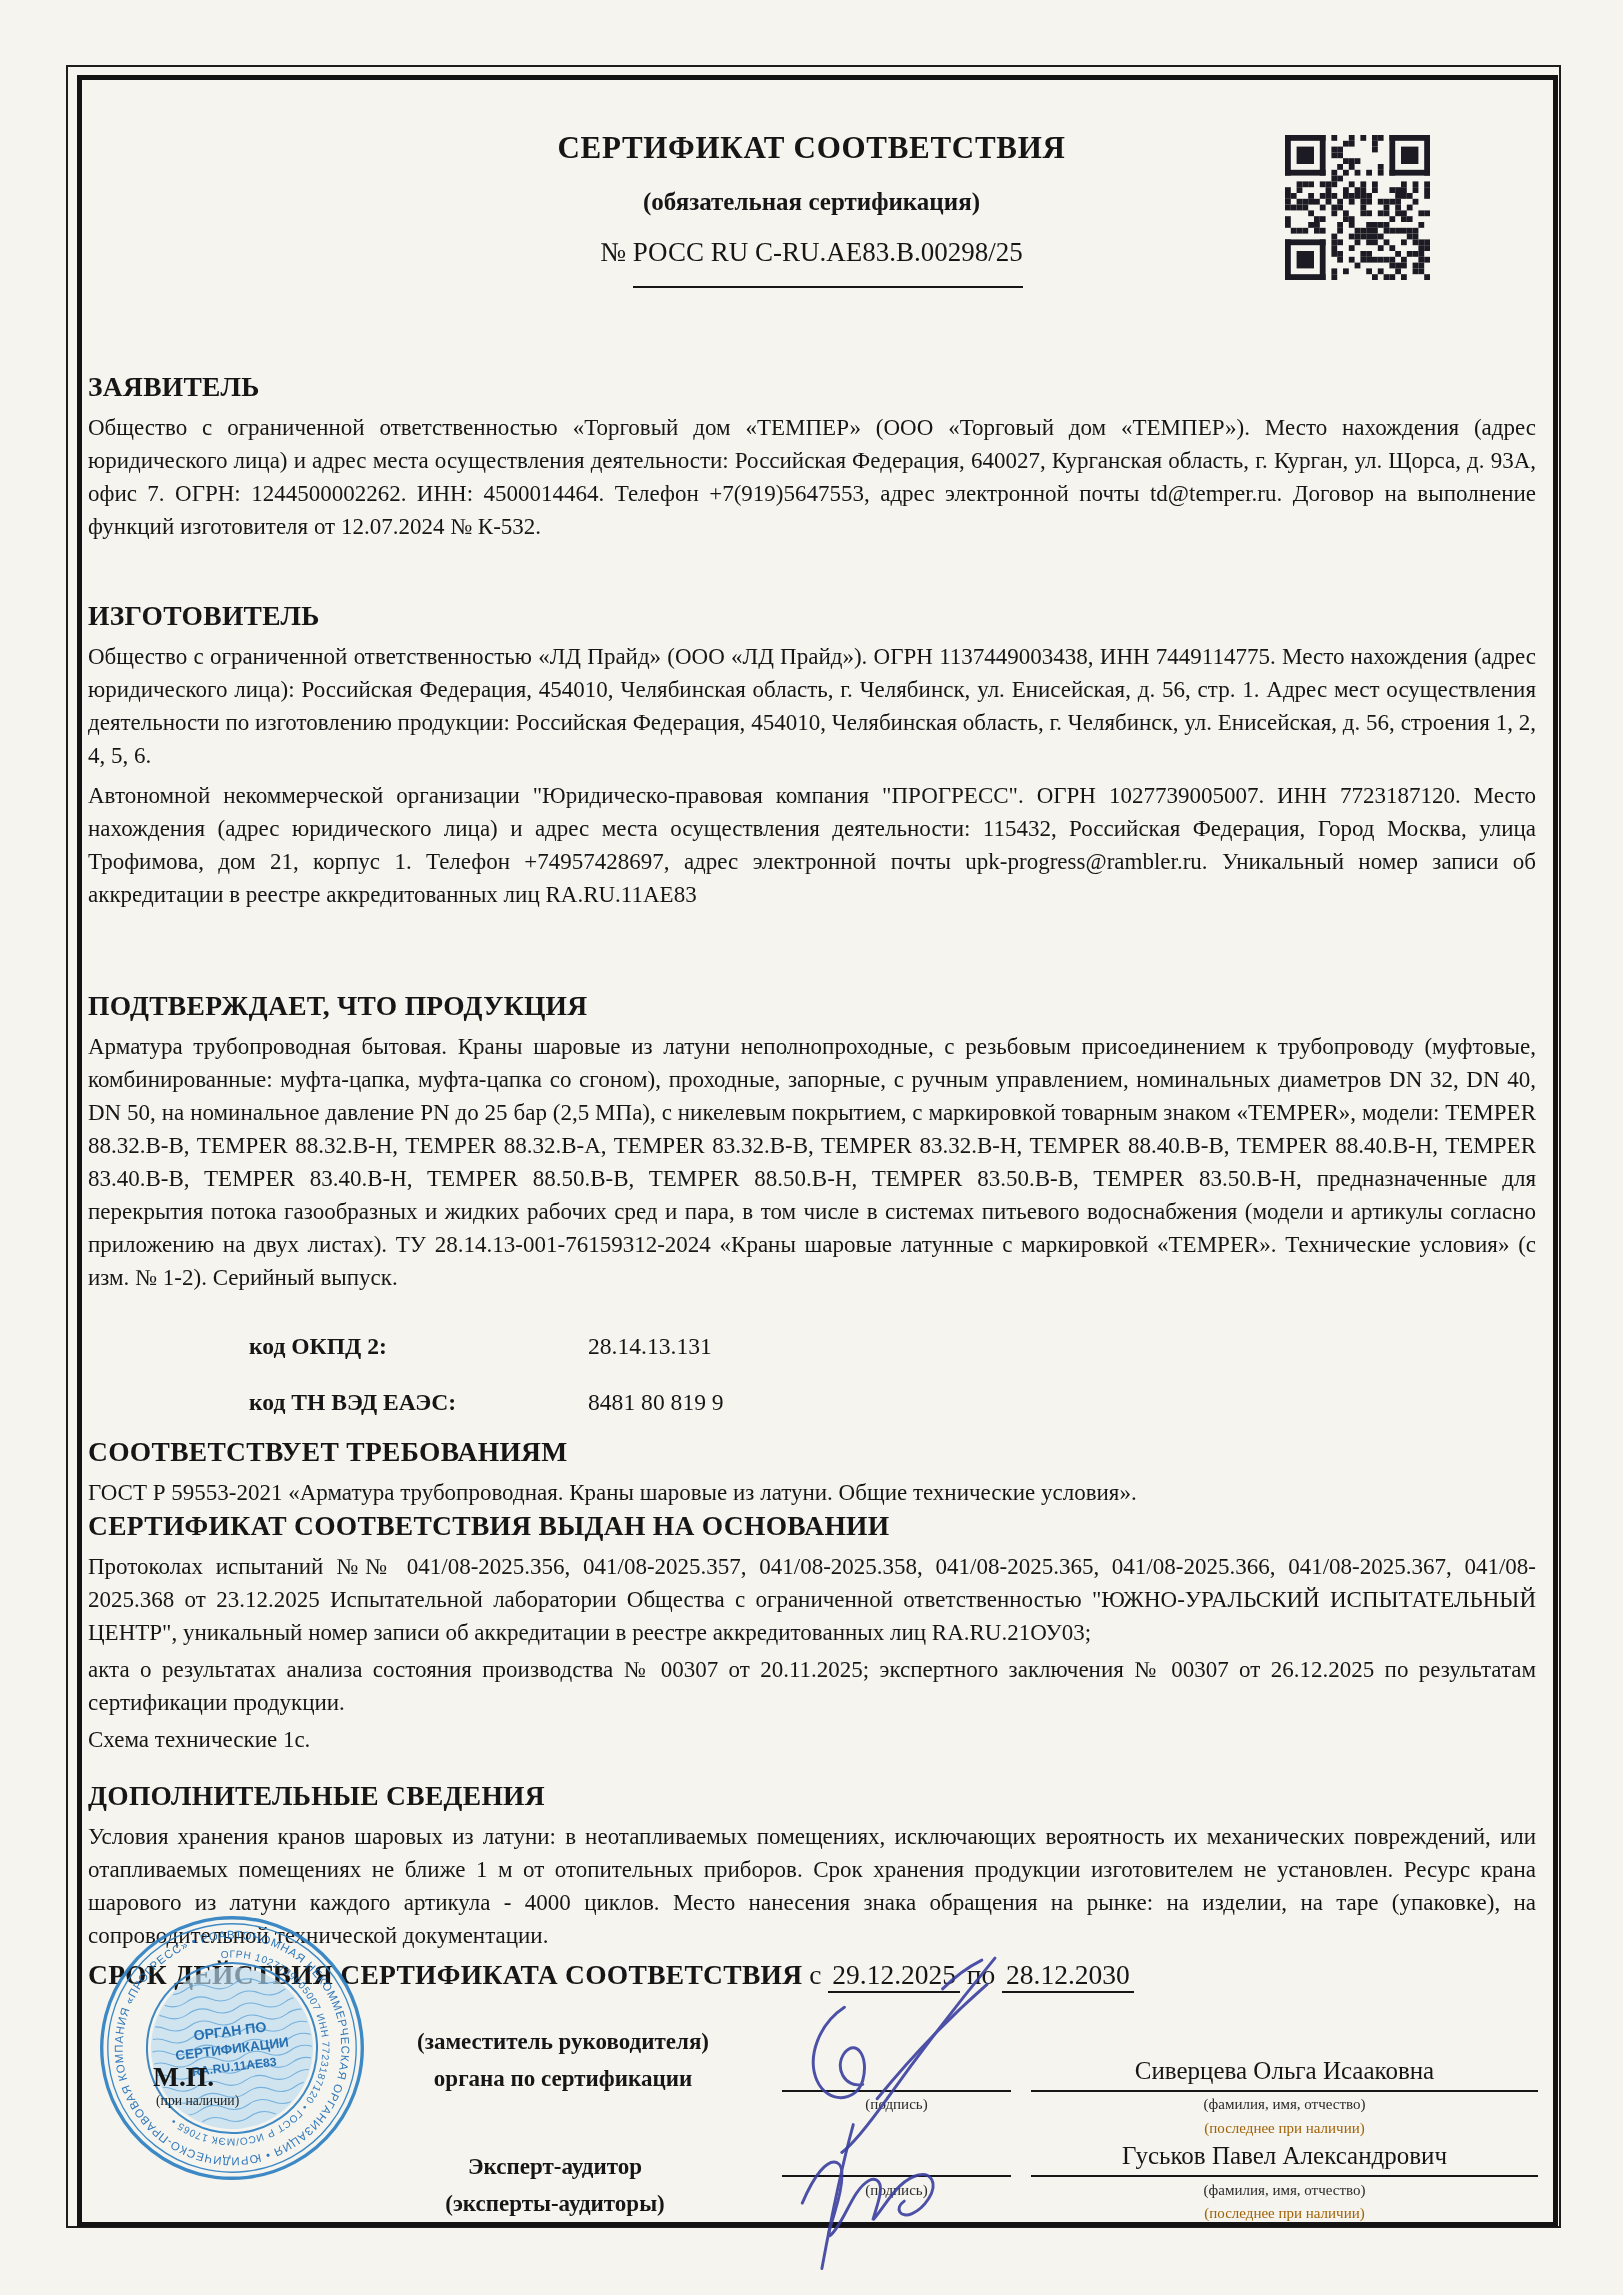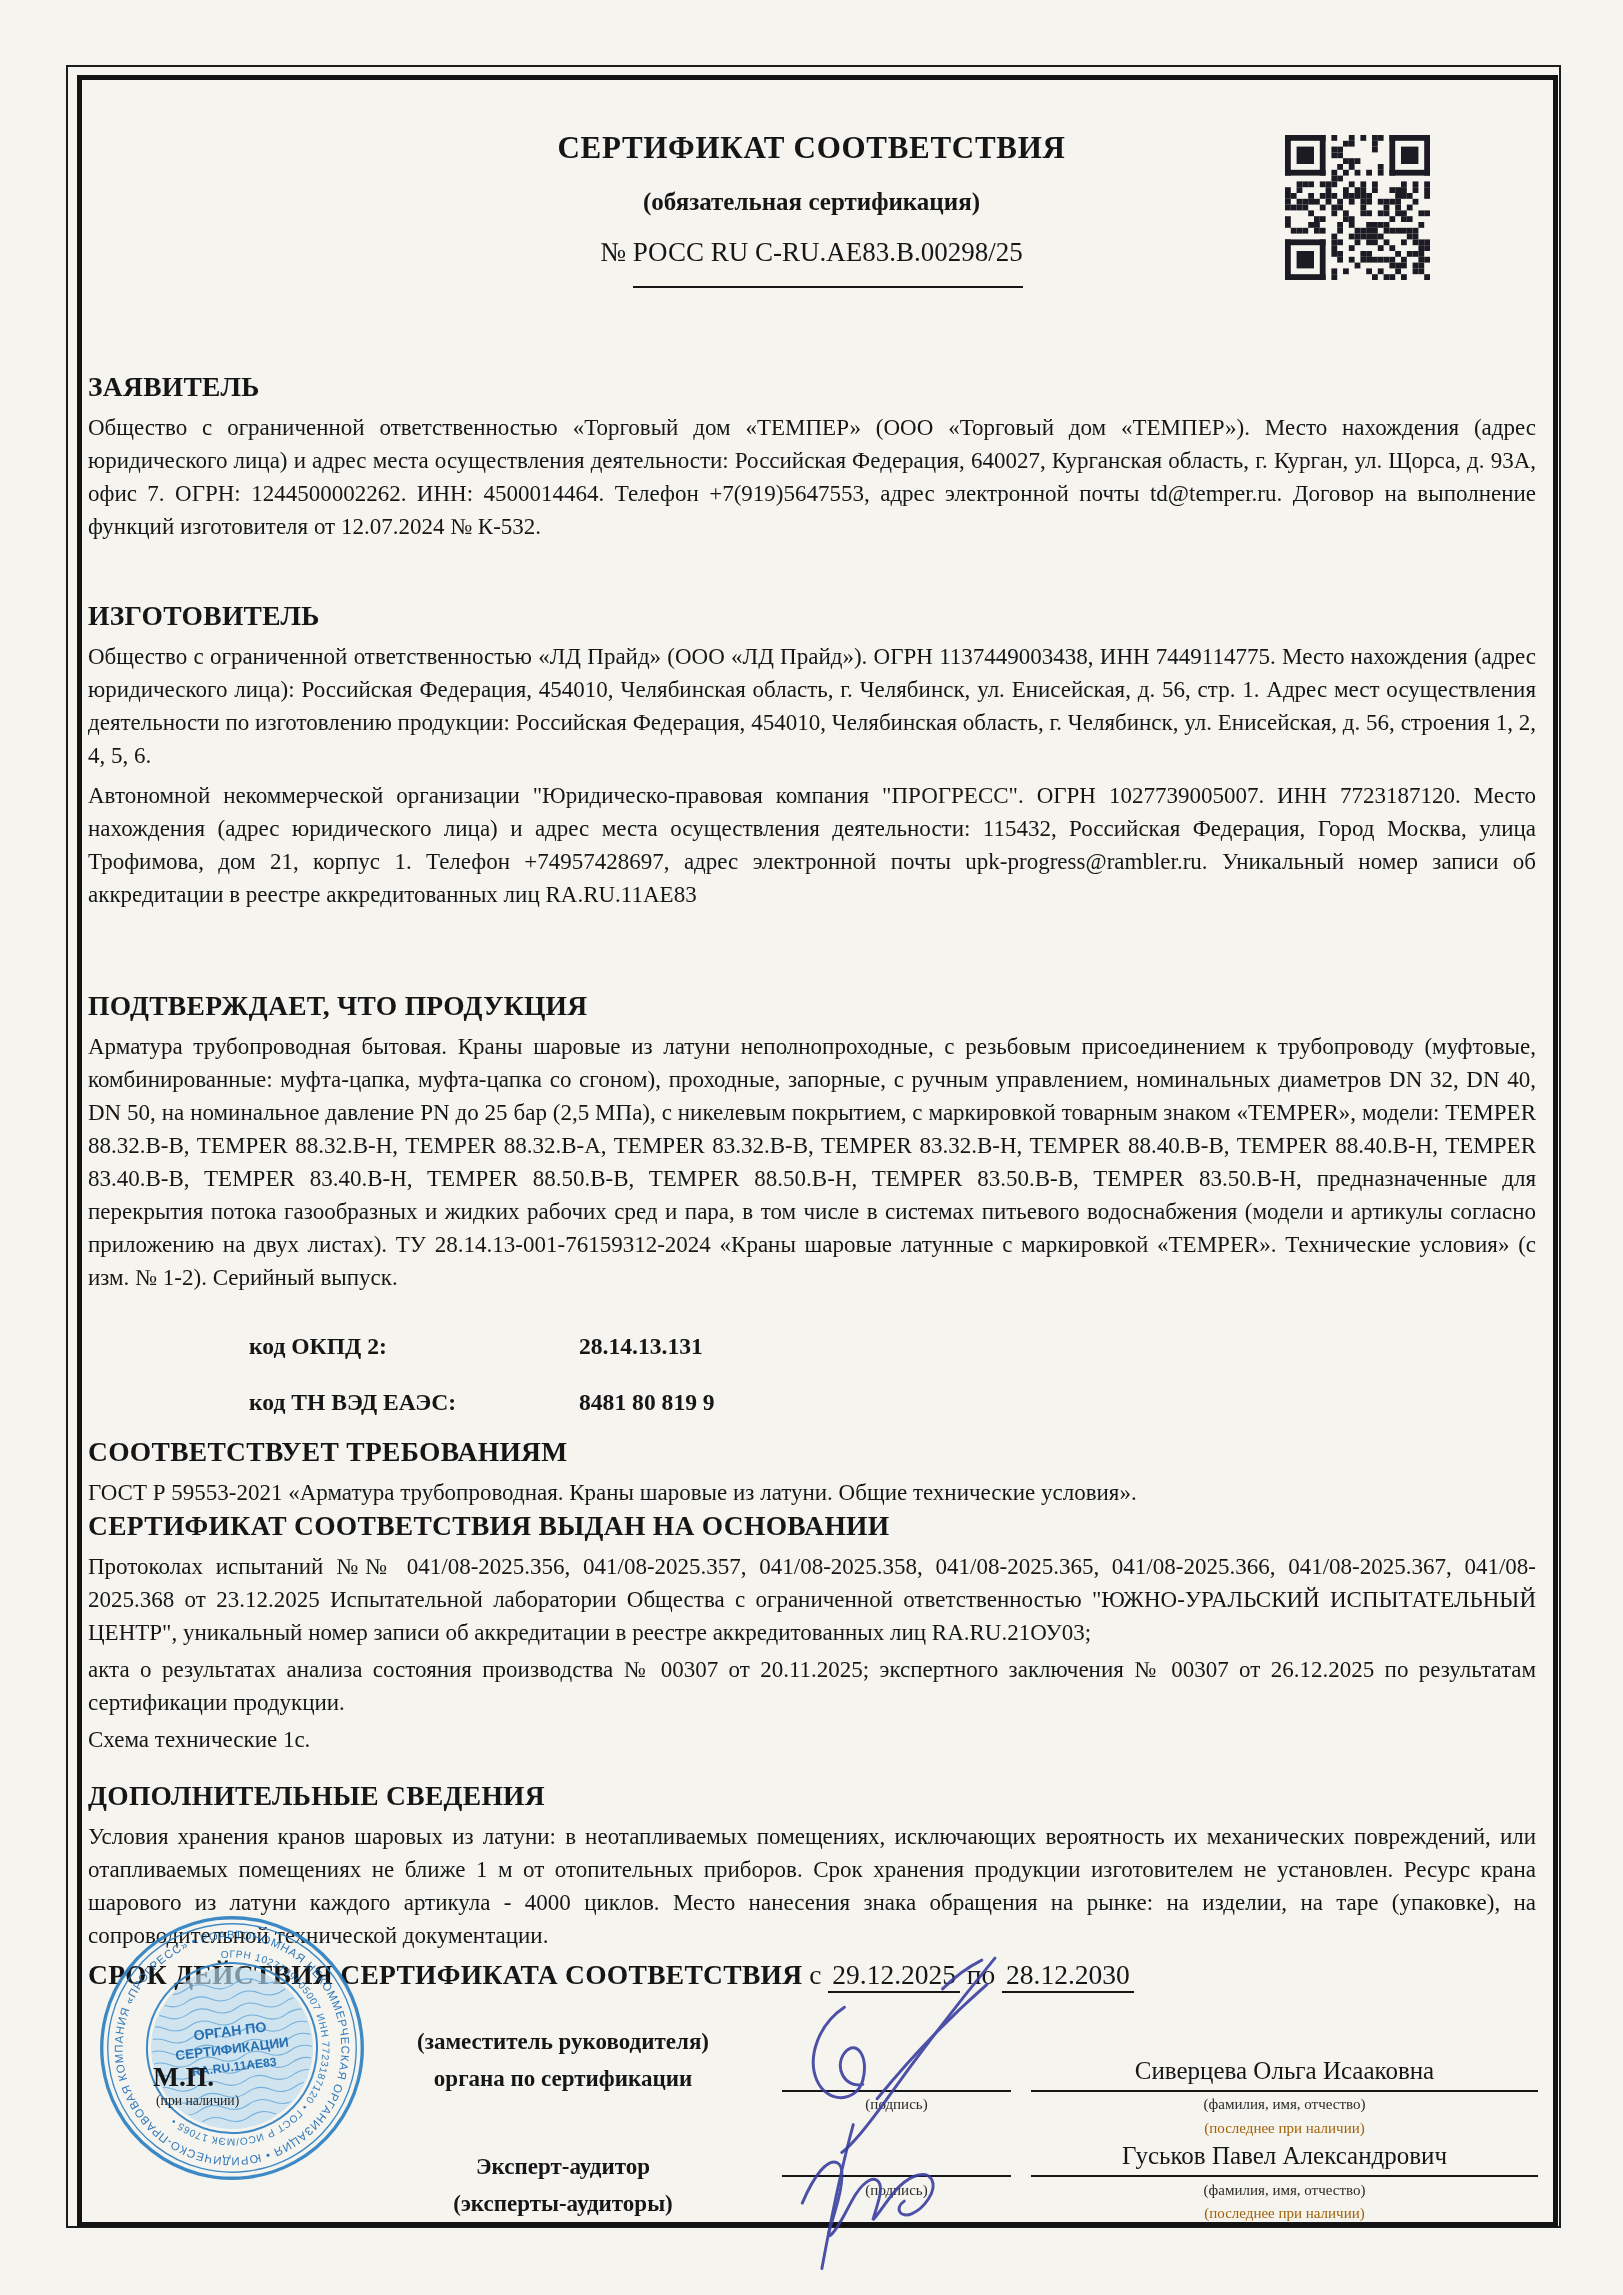--- a/index.html
+++ b/index.html
@@ -20,29 +20,29 @@
   .cert-number .u{border-bottom:2px solid #161616;padding-bottom:19px;}
 
   .qr{position:absolute;left:1285px;top:135px;width:145px;height:145px;}
 
   .sec{position:absolute;left:88px;width:1448px;}
   .sec h2{margin:0 0 7.9px 0;font-size:27.5px;font-weight:bold;letter-spacing:0.3px;}
   .sec p{margin:0;font-size:23px;line-height:33px;text-align:justify;}
   .sec p + p{margin-top:3.9px;}
 
   .code-row{position:absolute;left:249px;width:1244px;font-size:23.6px;font-weight:bold;}
-  .code-row .code-value{position:absolute;left:330px;font-weight:bold;}
+  .code-row .code-value{position:absolute;left:339px;font-weight:normal;}
 
   .validity{position:absolute;left:88px;top:1959px;width:1448px;font-size:27.5px;white-space:nowrap;}
   .validity .v-head{font-weight:bold;letter-spacing:0.3px;}
   .validity .v-date{border-bottom:2px solid #161616;padding:0 3.9px 1.3px 3.9px;}
 
   .role-block{position:absolute;text-align:center;font-size:23px;font-weight:bold;line-height:37px;}
   .head-role{left:275px;top:2023px;width:576px;}
-  .expert-role{left:275px;top:2148px;width:576px;}
+  .expert-role{left:267px;top:2148px;width:576px;}
 
   .sig-line{position:absolute;border-top:2px solid #161616;}
   .sig-label{position:absolute;font-size:15px;color:#2a2a2a;text-align:center;}
   .sig-name{position:absolute;font-size:25px;text-align:center;}
   .small-note{font-size:15px;color:#a16207;}
 
   .mp{position:absolute;left:153px;top:2061px;font-size:27.5px;font-weight:bold;}
   .mp-note{position:absolute;left:156px;top:2093px;font-size:13.7px;color:#222;}
 
   .stamp{position:absolute;left:97px;top:1913px;width:270px;height:270px;transform:rotate(-7deg);opacity:.92;}

